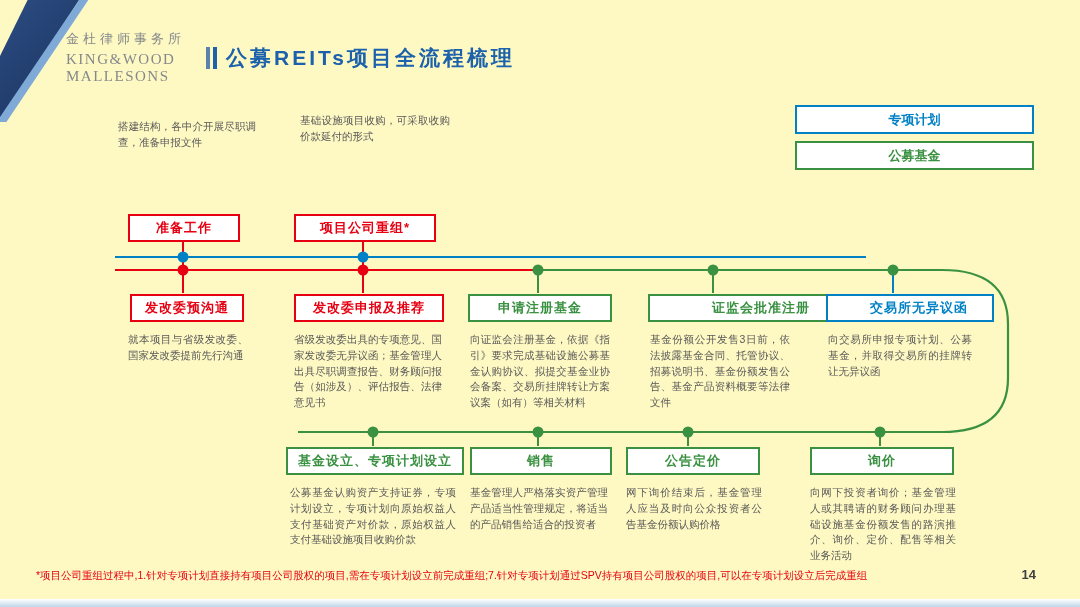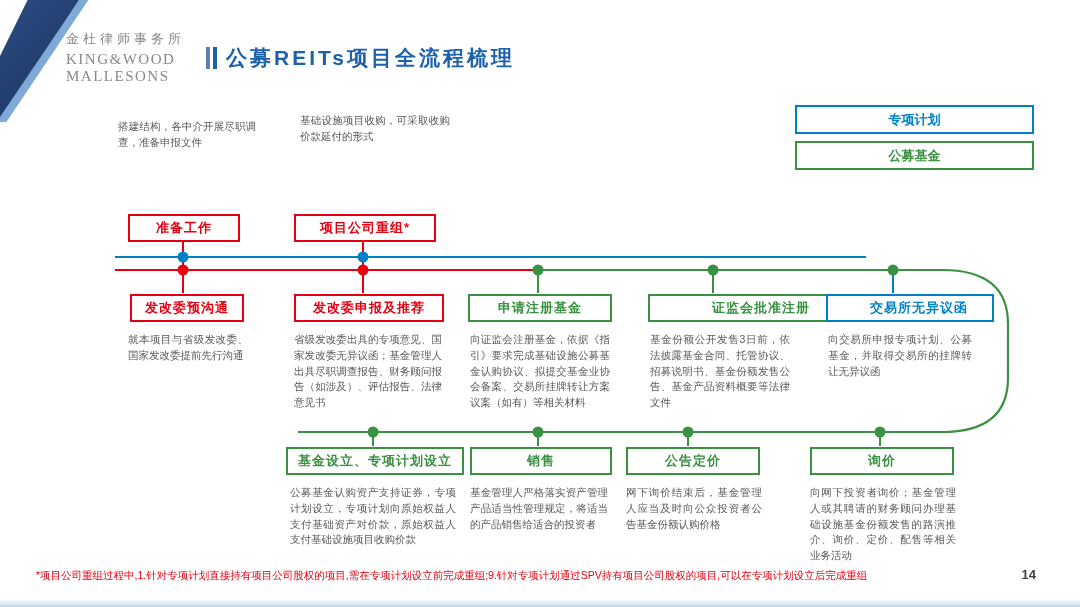--- a/index.html
+++ b/index.html
@@ -1,17 +1,17 @@
 <!DOCTYPE html>
 <html><head>
 <meta charset="utf-8">
 <style>
   html,body{margin:0;padding:0;background:#e8e8e8;}
   .slide{
-    position:relative;width:1080px;height:607px;background:#ffffff;
+    position:relative;width:1080px;height:607px;background:#fef9c3;
     font-family:"Liberation Sans","DejaVu Sans",sans-serif;overflow:hidden;
     margin:0 auto;
   }
   
   .logo-diag{position:absolute;left:0;top:0;width:92px;height:122px;pointer-events:none;}
   .diag-main{position:absolute;inset:0;background:linear-gradient(135deg,#2c4c82,#18315c);
     clip-path:polygon(30% 0,86% 0,0 100%,0 46%);}
   .diag-accent{position:absolute;inset:0;background:#7fa9d6;
     clip-path:polygon(86% 0,96% 0,7% 100%,0 100%,0 96%);}
   .logo-text{position:absolute;left:66px;top:32px;color:#85898c;line-height:1.15;}
@@ -125,17 +125,17 @@
   <div class="stage st-green" style="left:286px;top:447px;width:174px;">基金设立、专项计划设立</div>
   <div class="stage st-green" style="left:470px;top:447px;width:138px;">销售</div>
   <div class="stage st-green" style="left:626px;top:447px;width:130px;">公告定价</div>
   <div class="stage st-green" style="left:810px;top:447px;width:140px;">询价</div>
 
   <div class="stage-desc" style="left:290px;top:485px;width:166px;">公募基金认购资产支持证券，专项计划设立，专项计划向原始权益人支付基础资产对价款，原始权益人支付基础设施项目收购价款</div>
   <div class="stage-desc" style="left:470px;top:485px;width:138px;">基金管理人严格落实资产管理产品适当性管理规定，将适当的产品销售给适合的投资者</div>
   <div class="stage-desc" style="left:626px;top:485px;width:136px;">网下询价结束后，基金管理人应当及时向公众投资者公告基金份额认购价格</div>
   <div class="stage-desc" style="left:810px;top:485px;width:146px;">向网下投资者询价；基金管理人或其聘请的财务顾问办理基础设施基金份额发售的路演推介、询价、定价、配售等相关业务活动</div>
 
-  <div class="footnote">*项目公司重组过程中,1.针对专项计划直接持有项目公司股权的项目,需在专项计划设立前完成重组;9.针对专项计划通过SPV持有项目公司股权的项目,可以在专项计划设立后完成重组</div>
+  <div class="footnote">*项目公司重组过程中,1.针对专项计划直接持有项目公司股权的项目,需在专项计划设立前完成重组;7.针对专项计划通过SPV持有项目公司股权的项目,可以在专项计划设立后完成重组</div>
   <div class="page-num">14</div>
   <div class="bottom-strip"></div>
 
 </div>
 
 </body></html>

